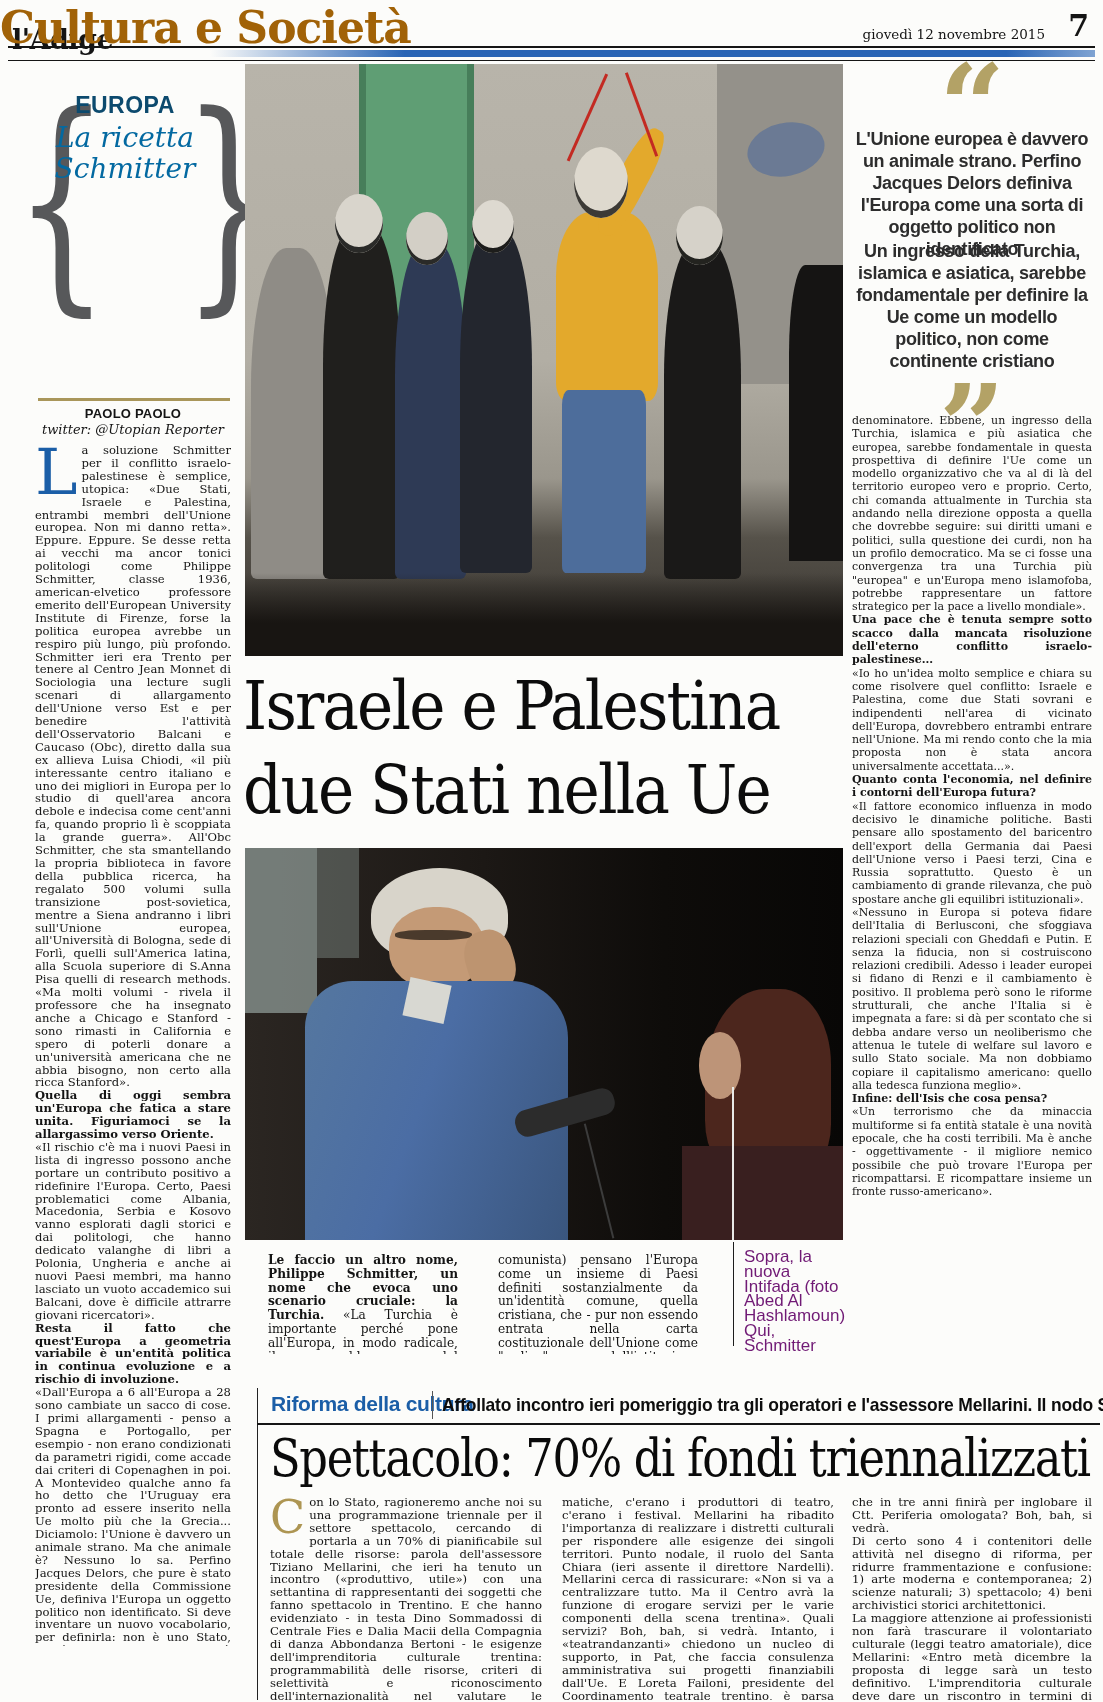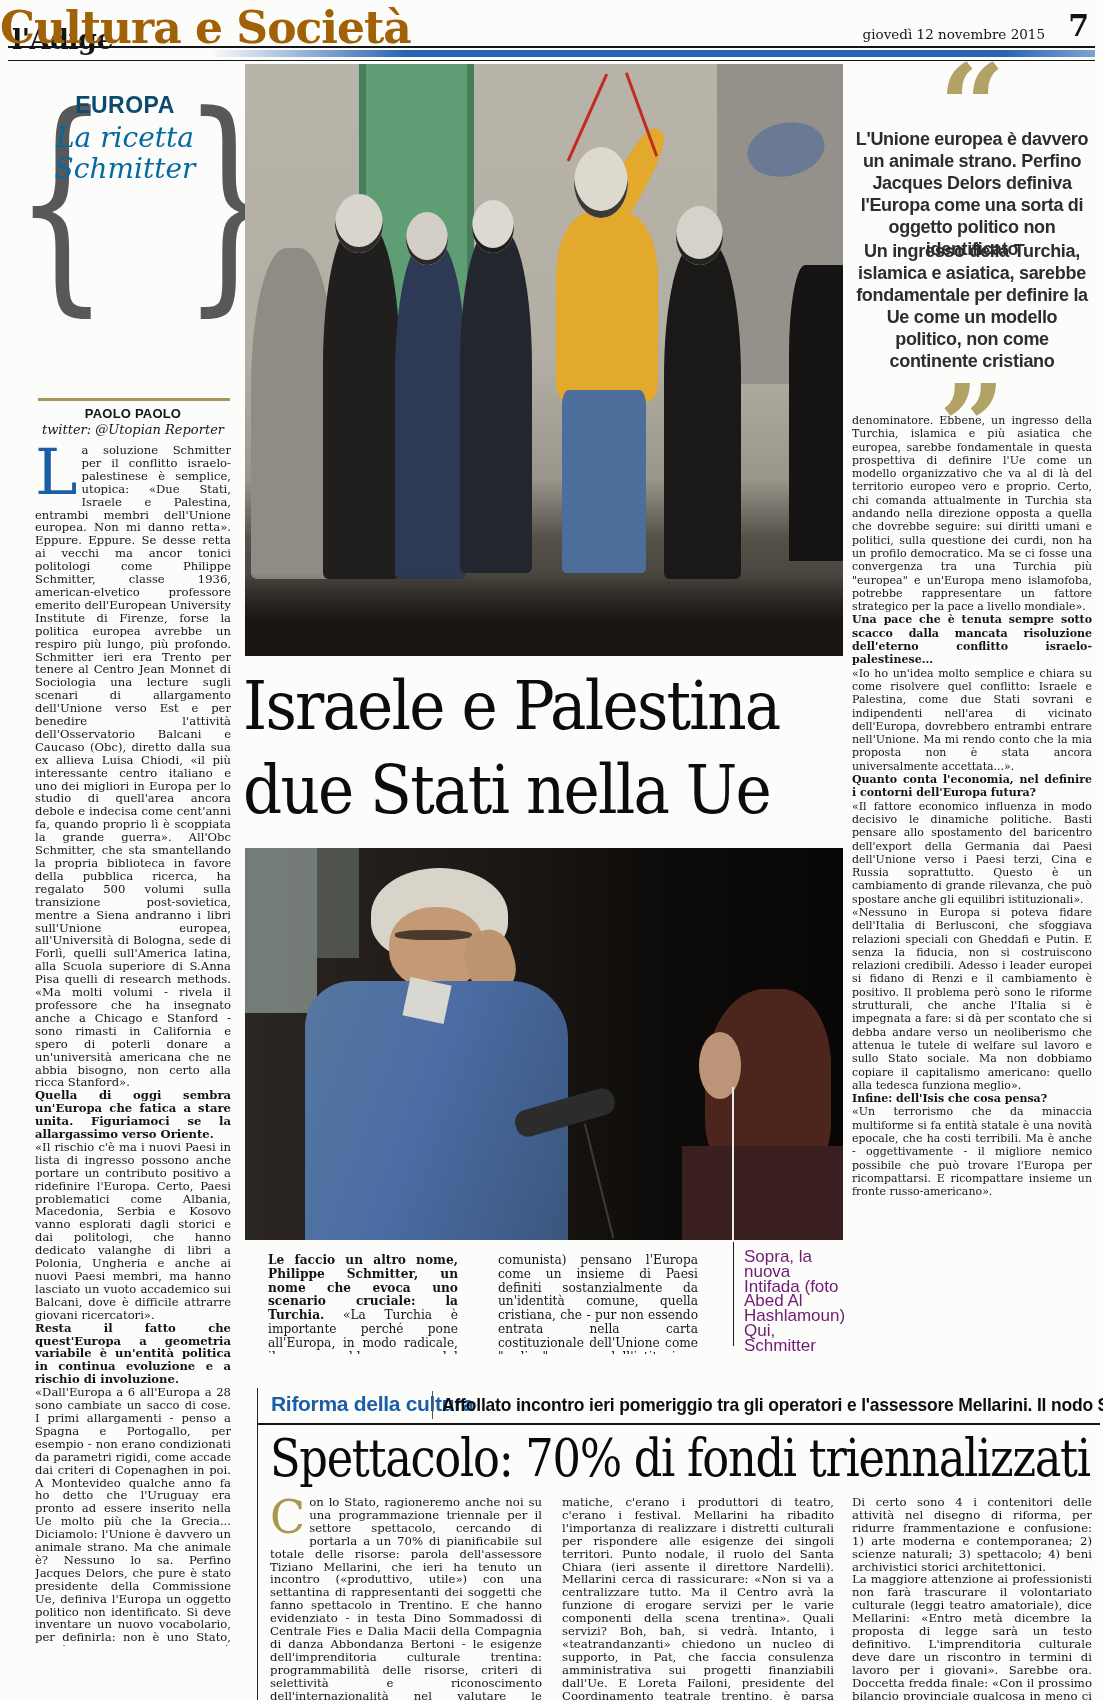--- a/index.html
+++ b/index.html
@@ -168,18 +168,19 @@
   <div class="abs b-headline">Spettacolo: 70% di fondi triennalizzati</div>
 
   <div class="abs body-col b-col" style="left:270px;width:272px;">
     <p><span class="dropcap-gold">C</span><span>on lo Stato, ragioneremo anche noi su una programmazione triennale per il settore spettacolo, cercando di portarla a un 70% di pianificabile sul totale delle risorse: parola dell'assessore Tiziano Mellarini, che ieri ha tenuto un incontro («produttivo, utile») con una settantina di rappresentanti dei soggetti che fanno spettacolo in Trentino. E che hanno evidenziato - in testa Dino Sommadossi di Centrale Fies e Dalia Macii della Compagnia di danza Abbondanza Bertoni - le esigenze dell'imprenditoria culturale trentina: programmabilità delle risorse, criteri di selettività e riconoscimento dell'internazionalità nel valutare le produzioni.</span></p>
 
   </div>
   <div class="abs body-col b-col" style="left:562px;width:272px;">
     <p>matiche, c'erano i produttori di teatro, c'erano i festival. Mellarini ha ribadito l'importanza di realizzare i distretti culturali per rispondere alle esigenze dei singoli territori. Punto nodale, il ruolo del Santa Chiara (ieri assente il direttore Nardelli). Mellarini cerca di rassicurare: «Non si va a centralizzare tutto. Ma il Centro avrà la funzione di erogare servizi per le varie componenti della scena trentina». Quali servizi? Boh, bah, si vedrà. Intanto, i «teatrandanzanti» chiedono un nucleo di supporto, in Pat, che faccia consulenza amministrativa sui progetti finanziabili dall'Ue. E Loreta Failoni, presidente del Coordinamento teatrale trentino, è parsa pronta a consegnarsi senza recalcitrare al Centro S.Chiara,</p>
   </div>
   <div class="abs body-col b-col" style="left:852px;width:240px;">
+    <p>che in tre anni finirà per inglobare il Ctt. Periferia omologata? Boh, bah, si vedrà.</p>
     <p>Di certo sono 4 i contenitori delle attività nel disegno di riforma, per ridurre frammentazione e confusione: 1) arte moderna e contemporanea; 2) scienze naturali; 3) spettacolo; 4) beni archivistici storici architettonici.</p>
     <p>La maggiore attenzione ai professionisti non farà trascurare il volontariato culturale (leggi teatro amatoriale), dice Mellarini: «Entro metà dicembre la proposta di legge sarà un testo definitivo. L'imprenditoria culturale deve dare un riscontro in termini di lavoro per i giovani». Sarebbe ora. Doccetta fredda finale: «Con il prossimo bilancio provinciale qualcosa in meno ci sarà». Boh, bah.</p>
 
   </div>
 
 </div>
 
 </body></html>

